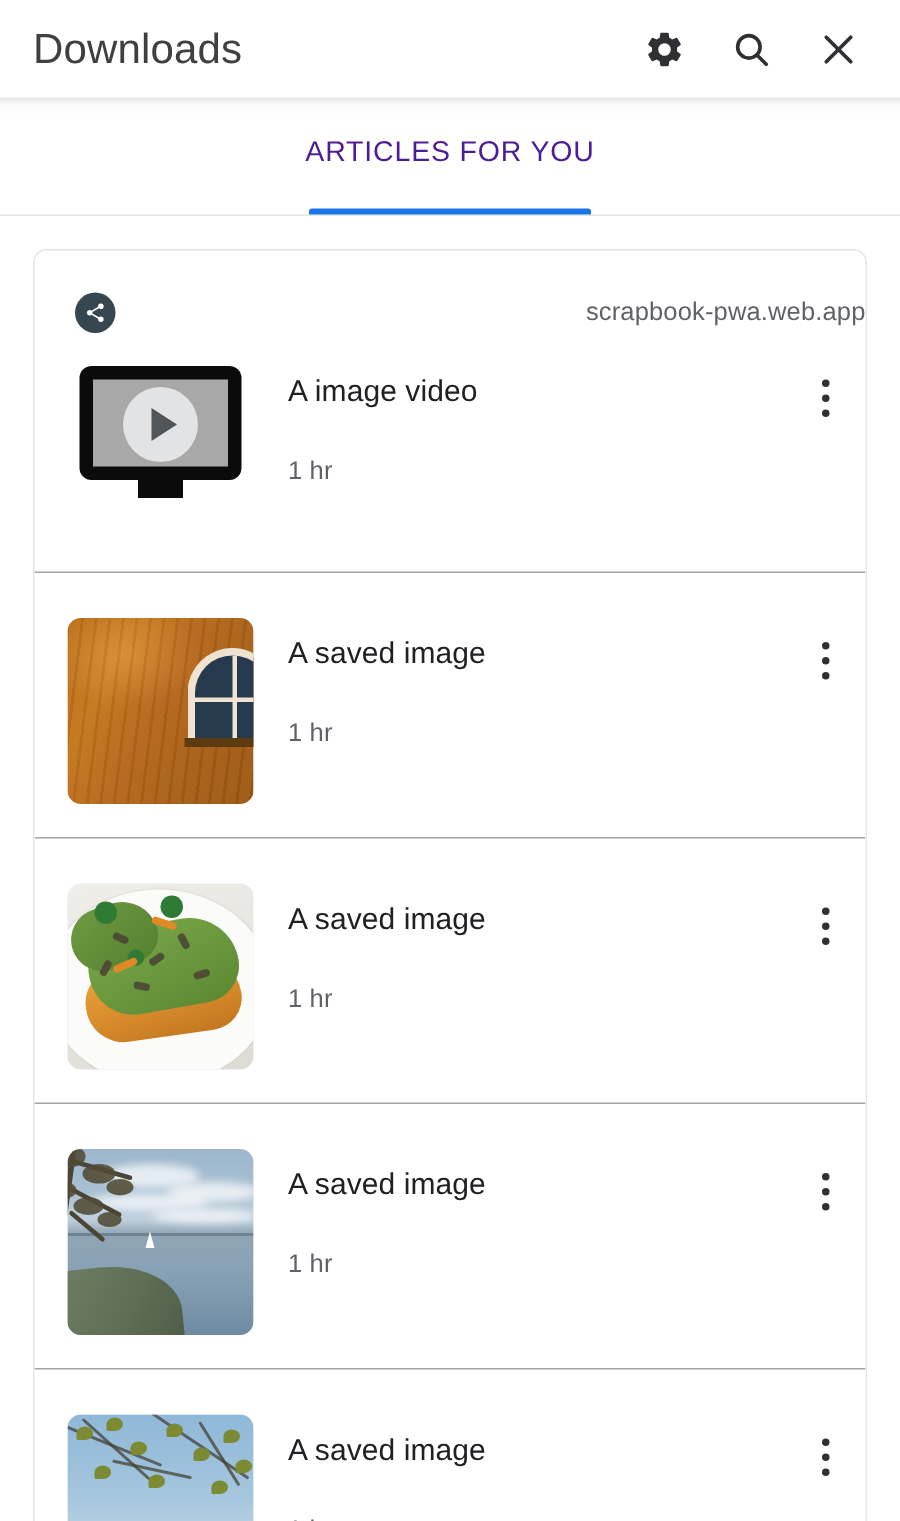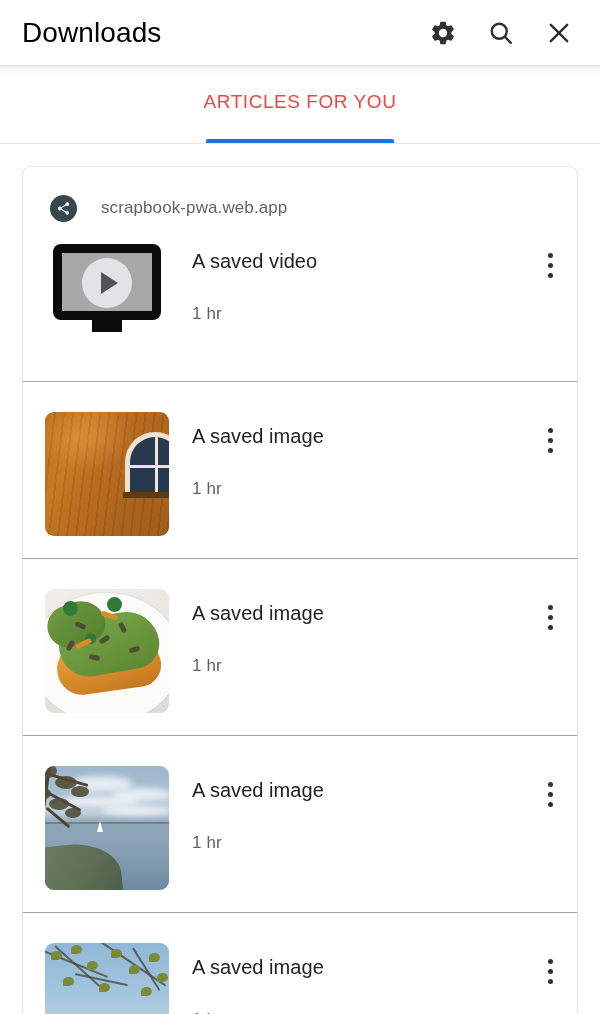--- a/index.html
+++ b/index.html
@@ -26,21 +26,21 @@
     height: 65px;
     display: flex;
     align-items: center;
     padding: 0 18px 0 22px;
     background: #ffffff;
     z-index: 5;
   }
   .header-title {
     font-size: 28px;
     font-weight: 400;
-    color: #000000;
+    color: #404040;
     letter-spacing: 0.1px;
     line-height: 1;
     flex: 1 1 auto;
     white-space: nowrap;
   }
   .header-actions {
     display: flex;
     align-items: center;
     gap: 24px;
     flex: 0 0 auto;
@@ -92,21 +92,21 @@
     border: none;
     font-family: inherit;
   }
   .tab-label {
     font-size: 19px;
     font-weight: 500;
     letter-spacing: 0.55px;
     color: #5f6368;
     white-space: nowrap;
   }
-  .tab.active .tab-label { color: #ef4444; }
+  .tab.active .tab-label { color: #4c1d95; }
   .tab-underline {
     position: absolute;
     left: 50%;
     transform: translateX(-50%);
     bottom: 0;
     width: 188px;
     height: 4px;
     border-radius: 2px 2px 0 0;
     background: #1a73e8;
     display: none;
@@ -127,20 +127,21 @@
     border-radius: 9px;
     overflow: hidden;
   }
 
   .card-source {
     display: flex;
     align-items: center;
     gap: 24px;
     padding: 28px 0 0 27px;
     height: 54px;
+    justify-content: space-between;
   }
   .source-badge {
     width: 27px;
     height: 27px;
     border-radius: 50%;
     background: #37474f;
     display: flex;
     align-items: center;
     justify-content: center;
     flex: 0 0 auto;
@@ -520,21 +521,21 @@
             <div class="tv">
               <div class="tv-body"></div>
               <div class="tv-screen"></div>
               <div class="tv-stand"></div>
               <div class="tv-play-circle"></div>
               <div class="tv-play-tri"></div>
             </div>
           </div>
         </div>
         <div class="row-text">
-          <div class="row-title">A saved video</div>
+          <div class="row-title">A image video</div>
           <div class="row-sub">1 hr</div>
         </div>
         <div class="row-menu">
           <span class="dots">
               <i></i>
               <i></i>
               <i></i>
             </span>
         </div>
       </div>

